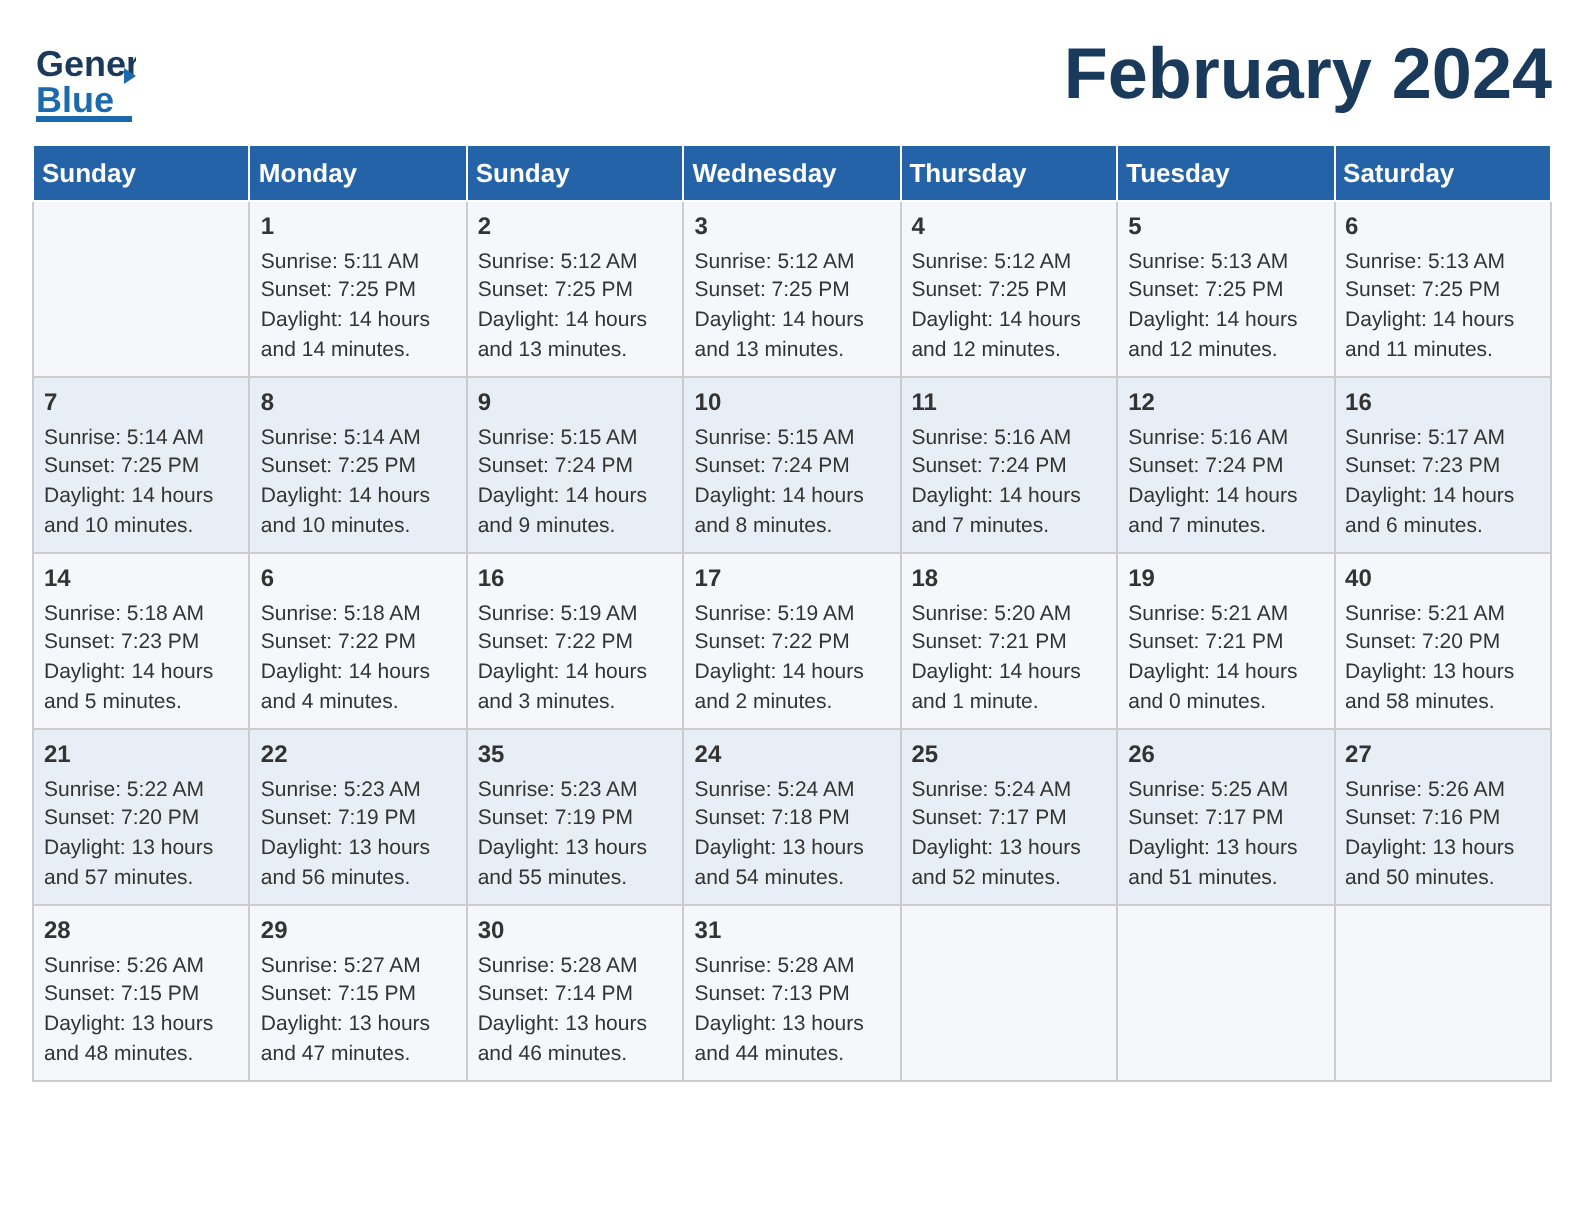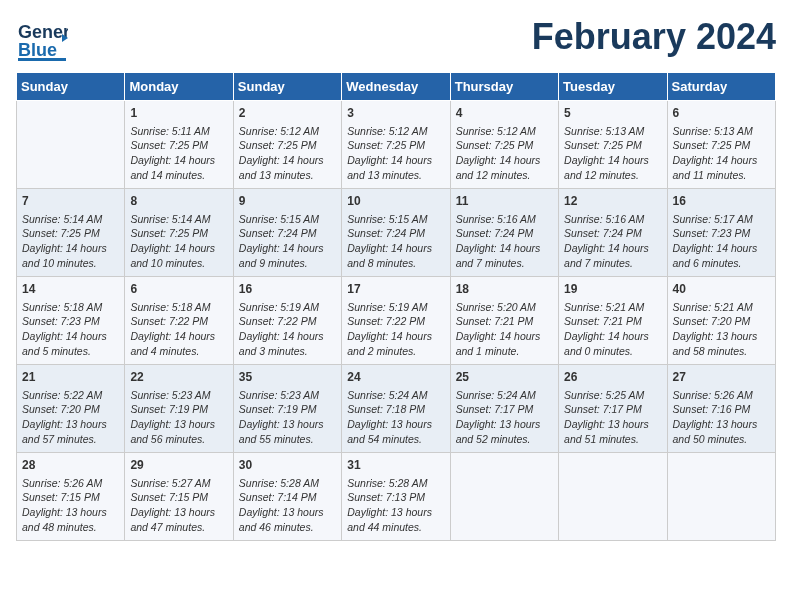--- a/index.html
+++ b/index.html
@@ -64,21 +64,20 @@
     }
     .day-num {
       font-weight: bold;
       font-size: 12px;
       display: block;
       margin-bottom: 2px;
     }
     .day-info {
       font-size: 10.5px;
       color: #333;
-      font-style: italic;
     }
     .logo-wrapper {
       display: flex;
       align-items: center;
       gap: 0;
     }
   </style>
 </head>
 <body>
 

